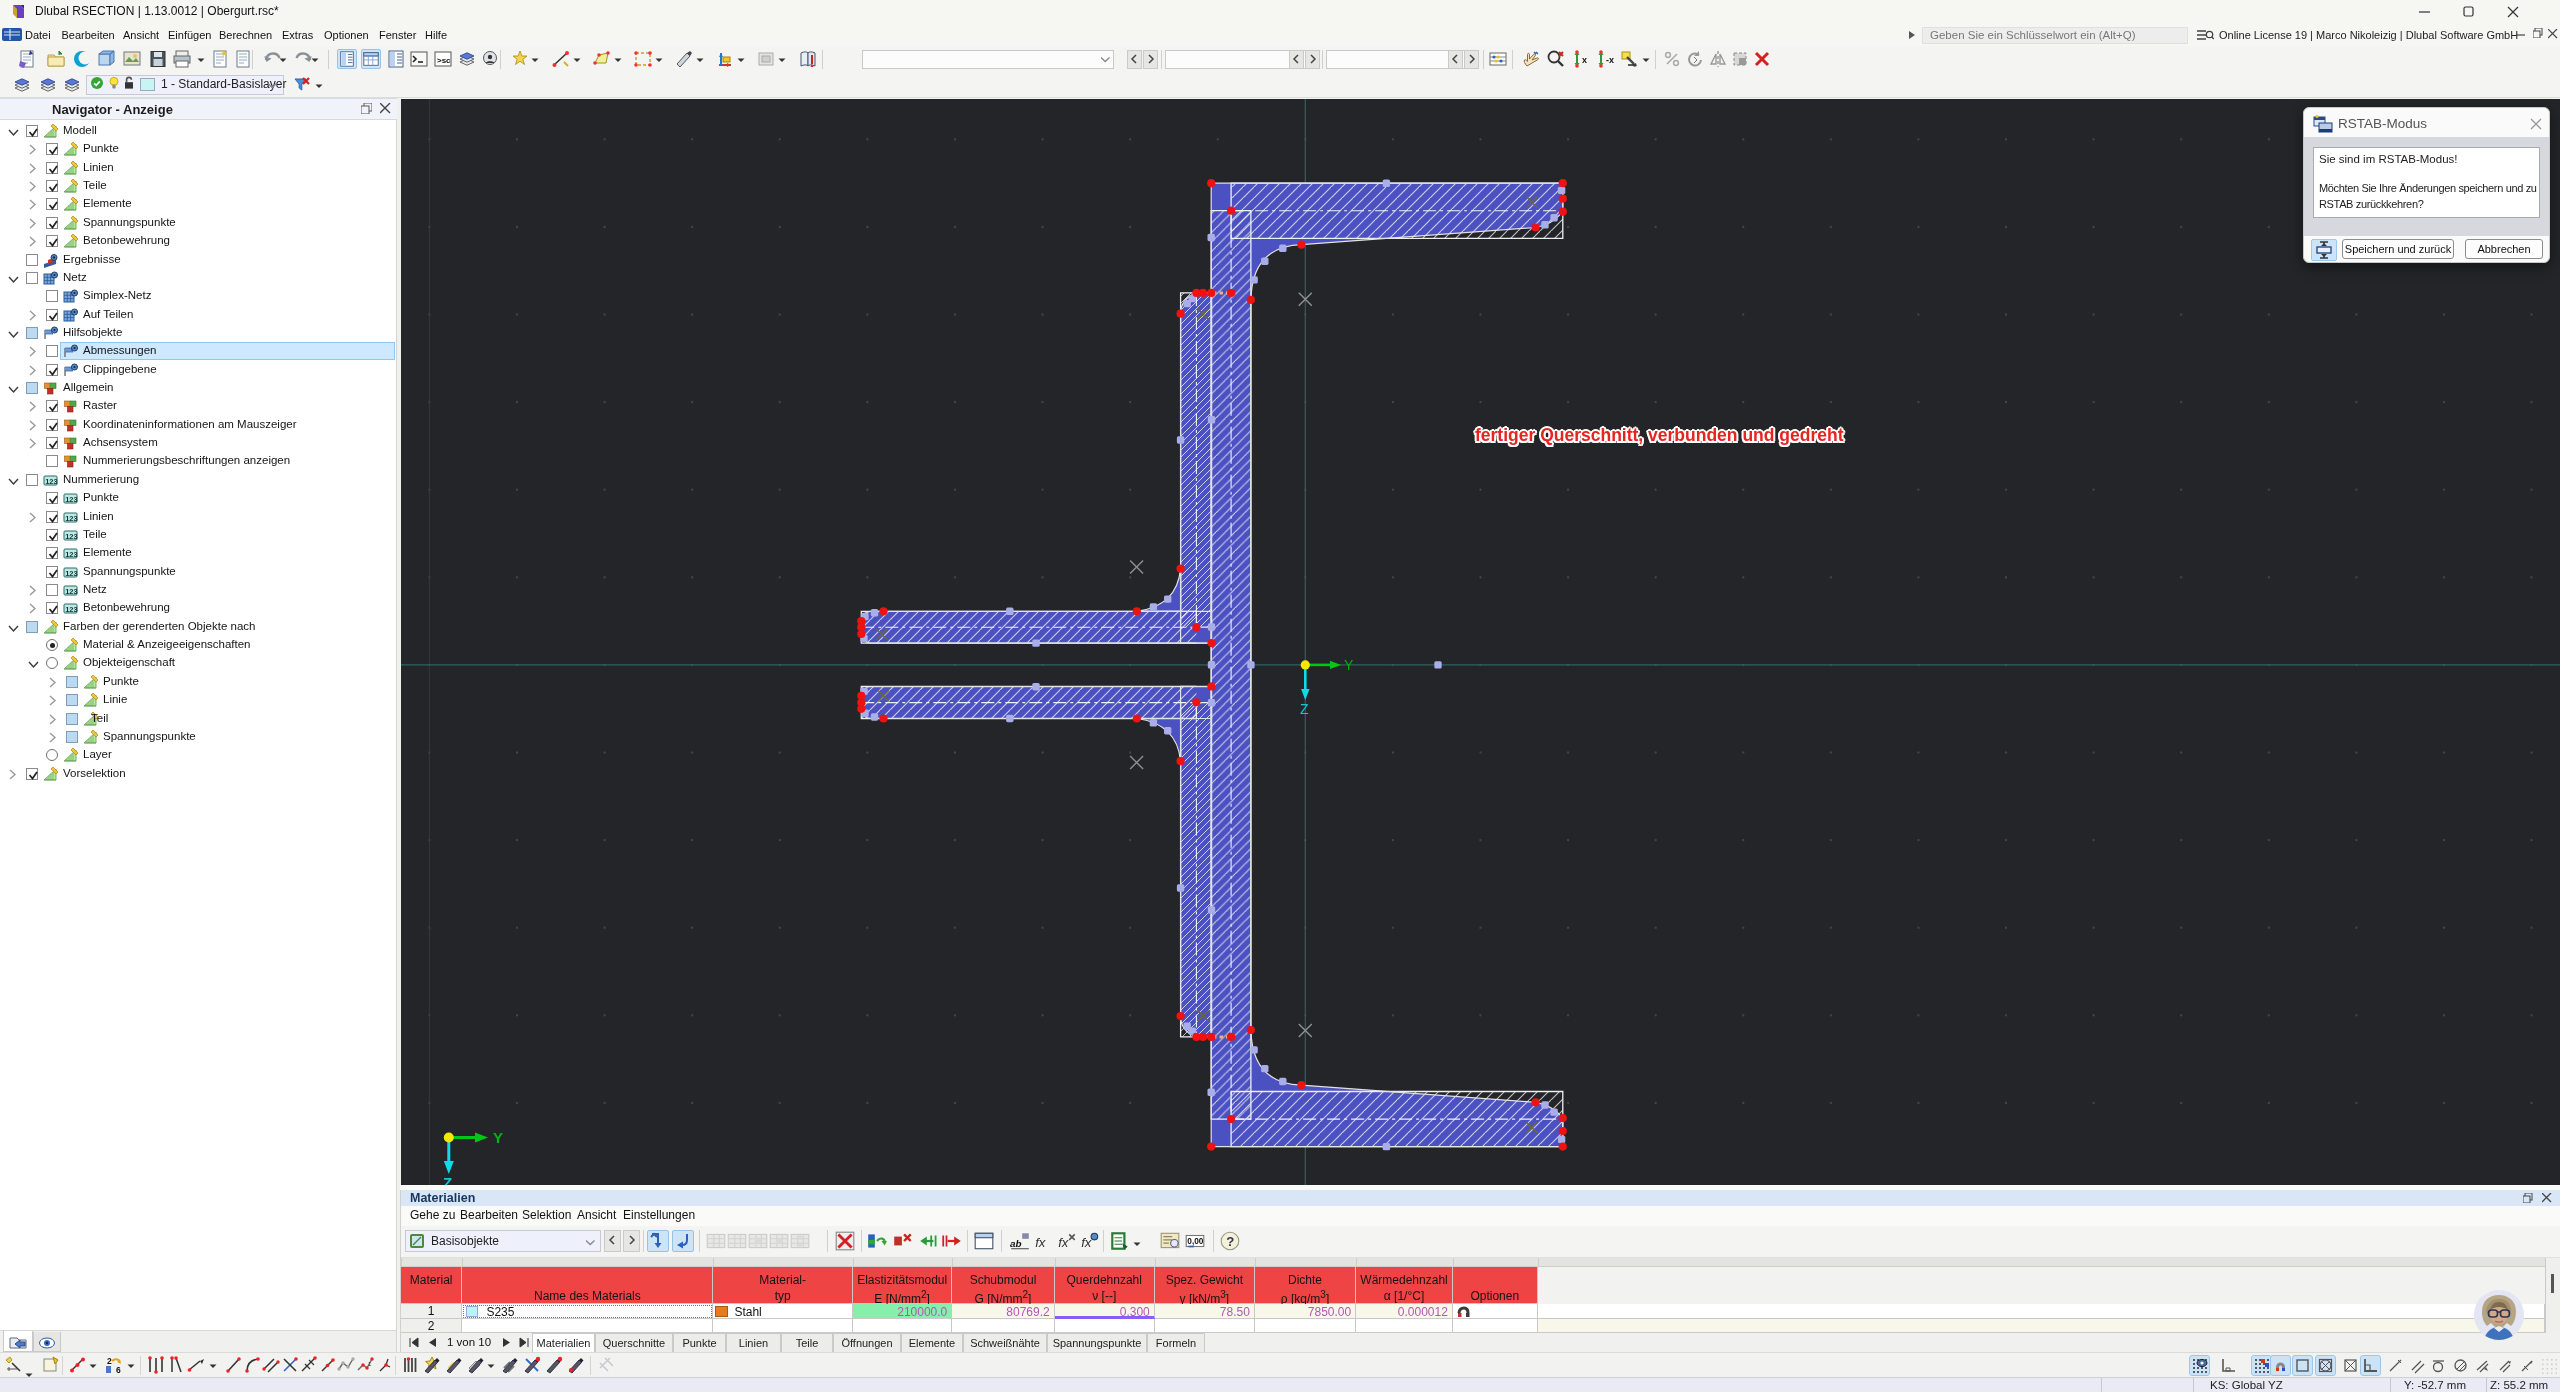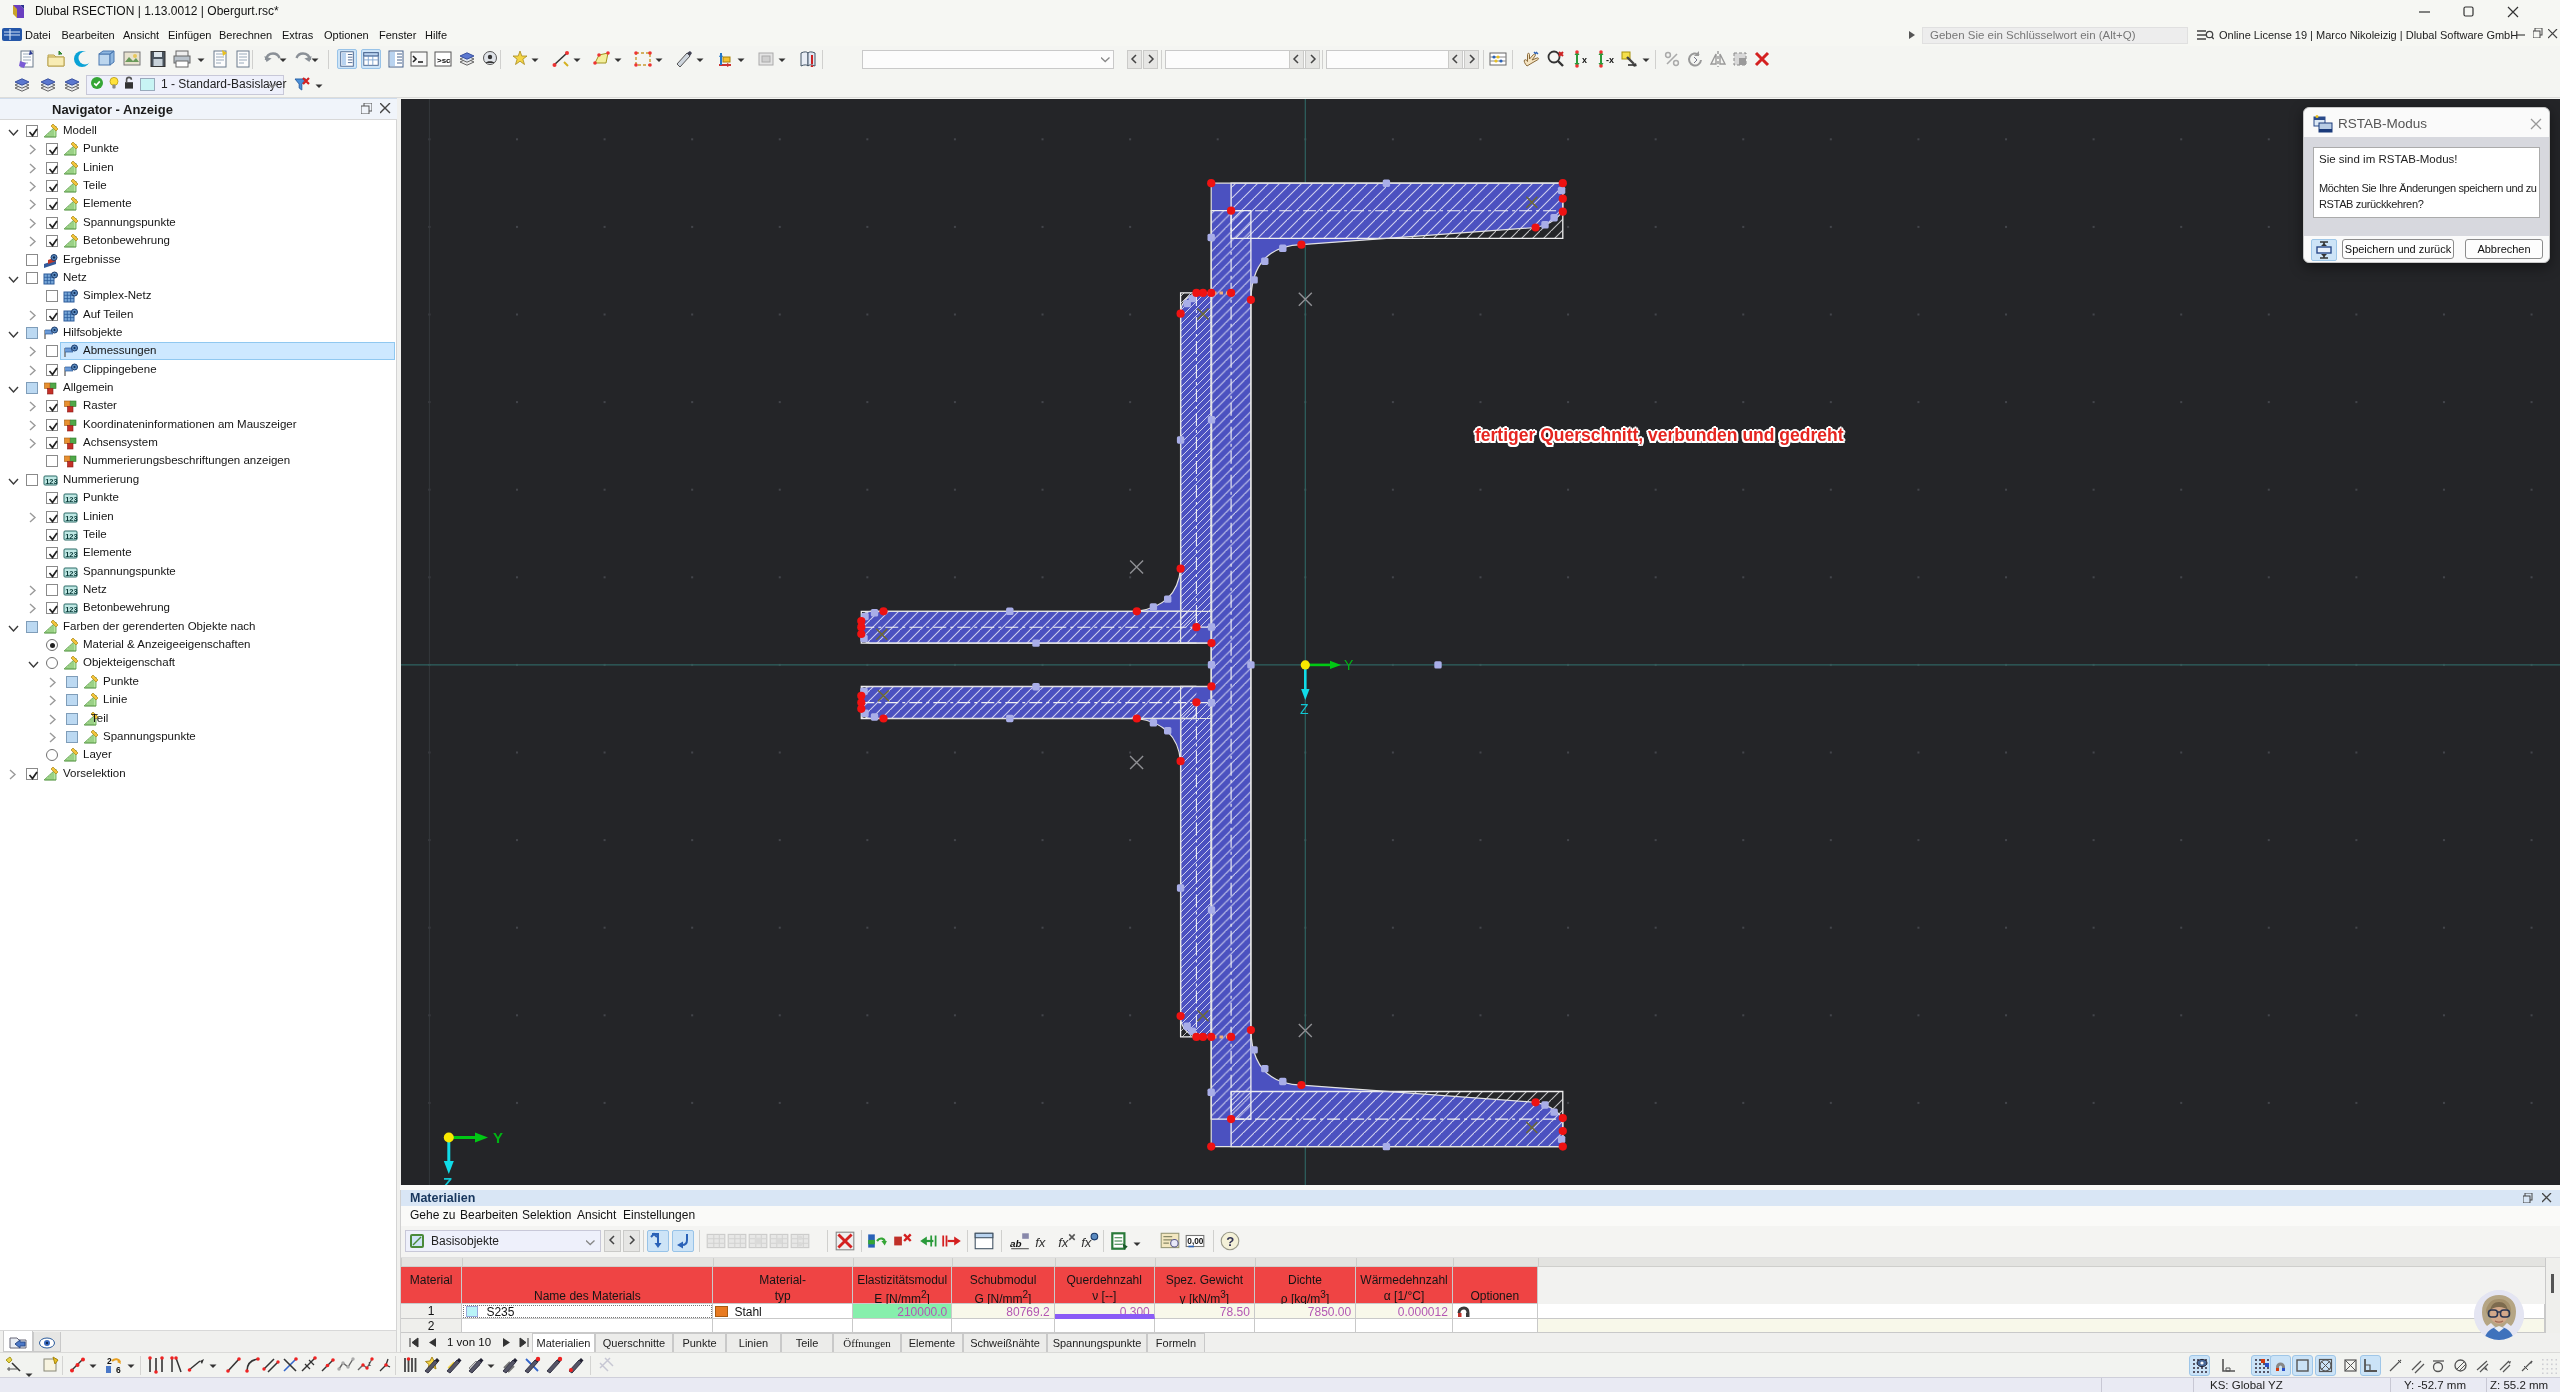--- a/index.html
+++ b/index.html
@@ -1328,21 +1328,21 @@
     <div class="abs cell" style="left:312.4px;top:114px;width:139.60000000000002px;height:15px;background:#fff;border-right:1px solid #c9c9c9;border-bottom:1px solid #c9c9c9;">
       <span style="position:absolute;left:2px;top:1.5px;width:13px;height:11px;background:#e87a20;border:1px solid #a85a10;"></span>
       <span style="position:absolute;left:21px;top:0.5px;">Stahl</span>
     </div>
     <div class="abs cell" style="left:452px;top:114px;width:99.29999999999995px;height:15px;background:#86efac;border-right:1px solid #c9c9c9;border-bottom:1px solid #c9c9c9;">
       <div class="num" style="padding:0.5px 4px 0 0;">210000.0</div>
     </div>
     <div class="abs cell" style="left:551.3px;top:114px;width:102.40000000000009px;height:15px;background:#f8f8ea;border-right:1px solid #c9c9c9;border-bottom:1px solid #c9c9c9;">
       <div class="num" style="padding:0.5px 4px 0 0;">80769.2</div>
     </div>
-    <div class="abs cell" style="left:653.7px;top:114px;width:100.09999999999991px;height:15px;background:#f8f8ea;border-right:1px solid #c9c9c9;border-bottom:5px solid #8b5cf6;">
+    <div class="abs cell" style="left:653.7px;top:114px;width:100.09999999999991px;height:15px;background:#f8f8ea;border-right:1px solid #c9c9c9;border-bottom:3px solid #8b5cf6;">
       <div class="num" style="padding:0.5px 4px 0 0;">0.300</div>
     </div>
     <div class="abs cell" style="left:753.8px;top:114px;width:100.10000000000002px;height:15px;background:#f8f8ea;border-right:1px solid #c9c9c9;border-bottom:1px solid #c9c9c9;">
       <div class="num" style="padding:0.5px 4px 0 0;">78.50</div>
     </div>
     <div class="abs cell" style="left:853.9px;top:114px;width:101.30000000000007px;height:15px;background:#f8f8ea;border-right:1px solid #c9c9c9;border-bottom:1px solid #c9c9c9;">
       <div class="num" style="padding:0.5px 4px 0 0;">7850.00</div>
     </div>
     <div class="abs cell" style="left:955.2px;top:114px;width:96.70000000000005px;height:15px;background:#f8f8ea;border-right:1px solid #c9c9c9;border-bottom:1px solid #c9c9c9;">
       <div class="num" style="padding:0.5px 4px 0 0;">0.000012</div>
@@ -1382,21 +1382,21 @@
         <path d="M1 1l7 4.5L1 10z" fill="#333"></path>
       </svg>
       <svg class="abs" style="left:117px;top:4px;" width="12" height="11" viewBox="0 0 12 11">
         <path d="M10 1v9M2 1l6 4.5L2 10z" fill="#333" stroke="#333" stroke-width="1"></path>
       </svg>
       <div class="tab act" style="left:131px;width:63px;">Materialien</div>
       <div class="tab" style="left:194px;width:78px;">Querschnitte</div>
       <div class="tab" style="left:272px;width:53px;">Punkte</div>
       <div class="tab" style="left:325px;width:55px;">Linien</div>
       <div class="tab" style="left:380px;width:52px;">Teile</div>
-      <div class="tab" style="left:432px;width:68px;font-family:Liberation Serif, serif;">Öffnungen</div>
+      <div class="tab" style="left:432px;width:68px;">Öffnungen</div>
       <div class="tab" style="left:500px;width:62px;">Elemente</div>
       <div class="tab" style="left:562px;width:84px;">Schweißnähte</div>
       <div class="tab" style="left:646px;width:100px;">Spannungspunkte</div>
       <div class="tab" style="left:746px;width:58px;">Formeln</div>
     </div>
   </div>
 <div class="abs bottombar">
     <svg class="abs" style="left:4px;top:2px;" width="20" height="20" viewBox="0 0 20 20">
       <path d="M2 5l4-3 2 3-3 3z" fill="#e8d44a" stroke="#a89a20"></path>
       <path d="M8 8l8 8" stroke="#333" stroke-width="1.6"></path>

